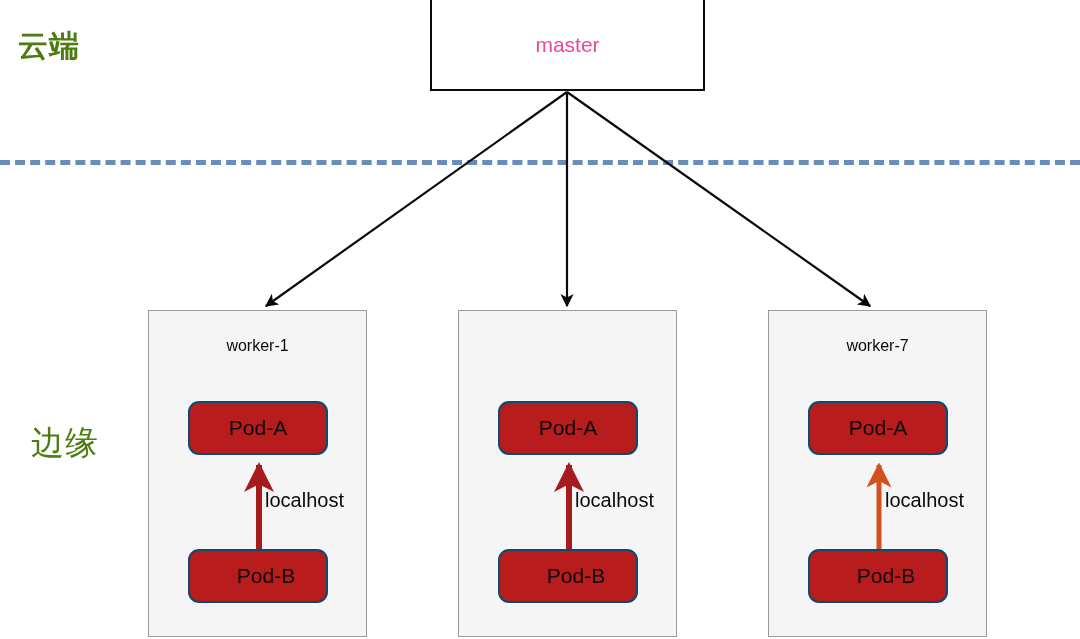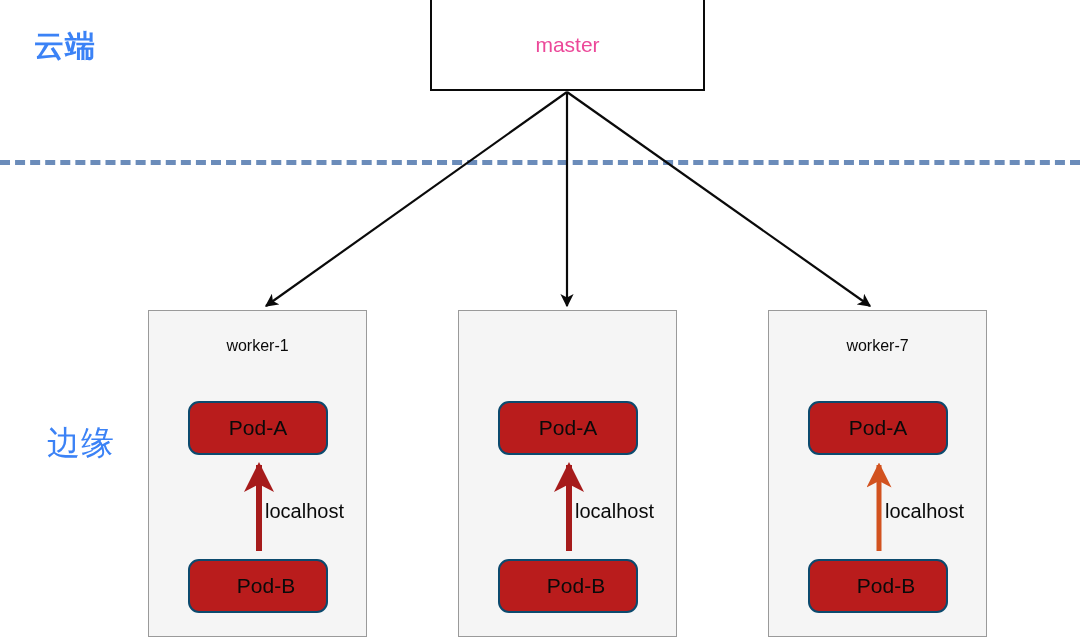--- a/index.html
+++ b/index.html
@@ -12,25 +12,24 @@
     width: 1080px;
     height: 639px;
     background: #ffffff;
     overflow: hidden;
     font-family: "Liberation Sans", "DejaVu Sans", sans-serif;
   }
 
   
   .region-label {
     position: absolute;
-    color: #3b82f6;
+    color: #4d7c0f;
     font-weight: 700;
     white-space: nowrap;
     letter-spacing: 1px;
-    margin-left: 16px;
   }
   #label-cloud {
     left: 18px;
     top: 26px;
     font-size: 30px;
   }
   #label-edge {
     left: 31px;
     top: 421px;
     font-size: 33px;
@@ -110,34 +109,34 @@
     background: #b91c1c;
     border: 2px solid #0c4a6e;
     border-radius: 11px;
     display: flex;
     align-items: center;
     justify-content: center;
     font-size: 21px;
     color: #0a0a0a;
   }
   .pod-a { top: 90px; }
-  .pod-b { top: 248px; padding-left: 16px; }
+  .pod-b { top: 238px; padding-left: 16px; }
 
   
   .localhost-arrow {
     position: absolute;
     left: 94px;
     top: 142px;
     width: 32px;
     height: 98px;
   }
   .localhost-label {
     position: absolute;
     left: 116px;
-    top: 189px;
+    top: 178px;
     font-size: 20px;
     color: #0a0a0a;
     white-space: nowrap;
     text-align: center;
   }
 </style>
 </head>
 <body>
 
 <div id="stage">

